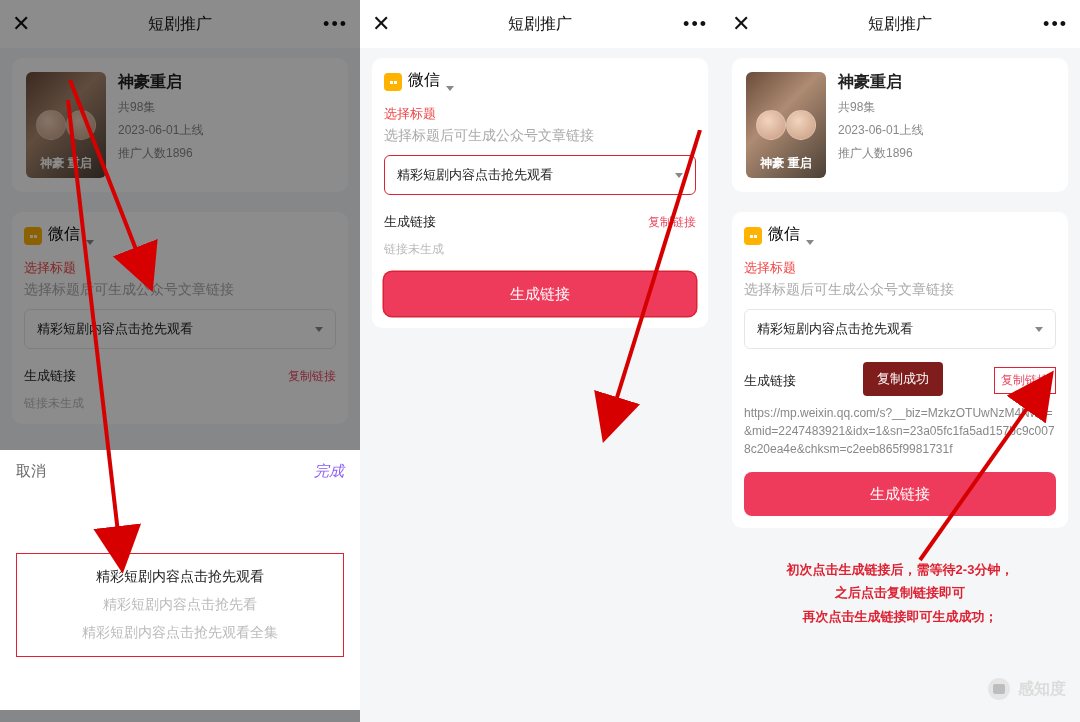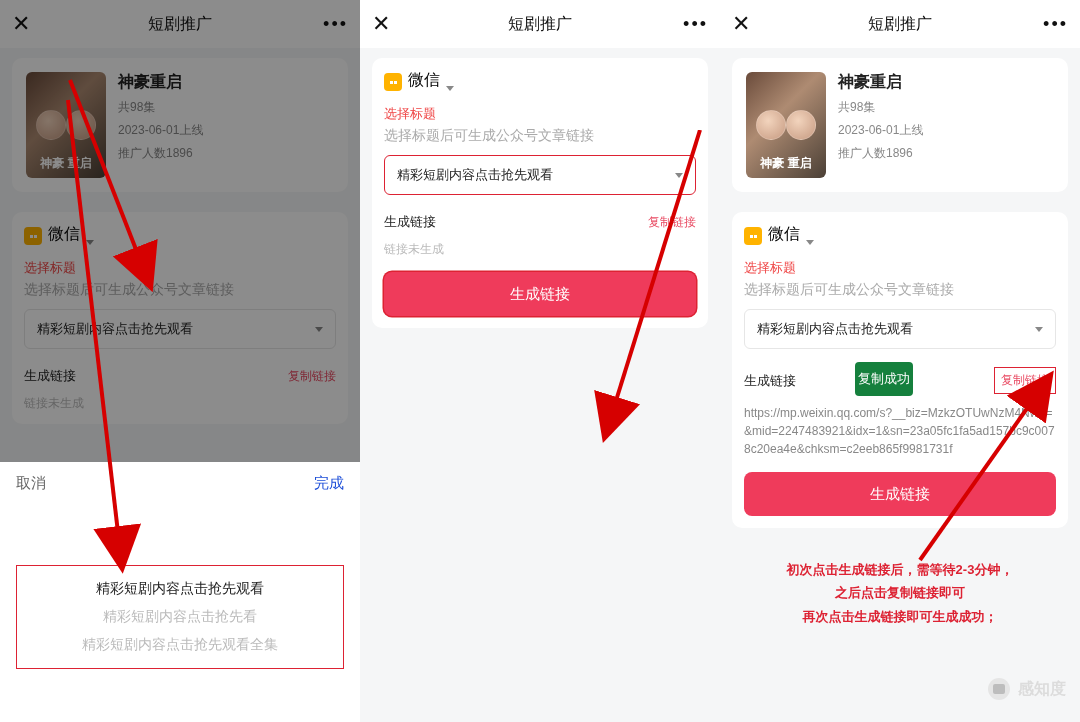--- a/index.html
+++ b/index.html
@@ -28,30 +28,30 @@
   .select{border:1px solid #e6e6e6;border-radius:6px;height:40px;display:flex;align-items:center;justify-content:space-between;padding:0 12px;font-size:13px;color:#222;}
   .select.hl{border:1.5px solid #d23; }
   .link-row{display:flex;align-items:center;justify-content:space-between;margin-top:18px;}
   .link-lbl{font-size:13px;color:#222;}
   .copy-link{font-size:12px;color:#e94b63;}
   .copy-link.hl{border:1.5px solid #d23;padding:4px 6px;}
   .pill{font-size:12px;color:#bbb;margin-top:10px;}
   .pill.url{color:#888;word-break:break-all;line-height:1.5;}
   .gen-btn{margin-top:14px;height:44px;border-radius:8px;background:#ef3b5b;color:#fff;font-size:15px;display:flex;align-items:center;justify-content:center;}
   .gen-btn.hl{box-shadow:0 0 0 1.5px #d23;}
-  .sheet{position:absolute;left:0;right:0;bottom:0;background:#fff;z-index:2;}
+  .sheet{position:absolute;left:0;right:0;bottom:12px;background:#fff;z-index:2;}
   .sheet-bar{display:flex;justify-content:space-between;padding:12px 16px;font-size:15px;}
   .sheet-bar .cancel{color:#666;}
-  .sheet-bar .done{color:#1d4ed8;}
+  .sheet-bar .done{color:#8b5cf6;font-style:italic;}
   .opts{margin:60px 16px 0;border:1.5px solid #d23;padding:14px 8px;display:flex;flex-direction:column;gap:10px;align-items:center;}
   .opts .o{font-size:14px;color:#bbb;}
   .opts .o.sel{color:#222;}
   .note{position:absolute;left:0;right:0;text-align:center;font-size:13px;color:#d23;font-weight:600;line-height:1.8;}
   svg.arrow{position:absolute;z-index:3;pointer-events:none;}
-  .toast{position:absolute;background:#15803d;color:#fff;font-size:13px;padding:8px 3px;border-radius:4px;z-index:4;}
+  .toast{position:absolute;background:#7f1d1d;color:#fff;font-size:13px;padding:8px 14px;border-radius:4px;z-index:4;margin-left:8px;}
   .wm{position:absolute;right:14px;bottom:22px;display:flex;align-items:flex-end;gap:8px;color:#dcdcdc;font-size:16px;font-weight:600;}
   .wm .dot{width:22px;height:22px;border-radius:50%;background:#e5e5e5;display:flex;align-items:center;justify-content:center;}
   .wm .dot::before{content:"";width:12px;height:10px;background:#bdbdbd;border-radius:2px;}
 </style>
 </head>
 <body>
 
 <div class="row">
 
   <div class="pane dim">

